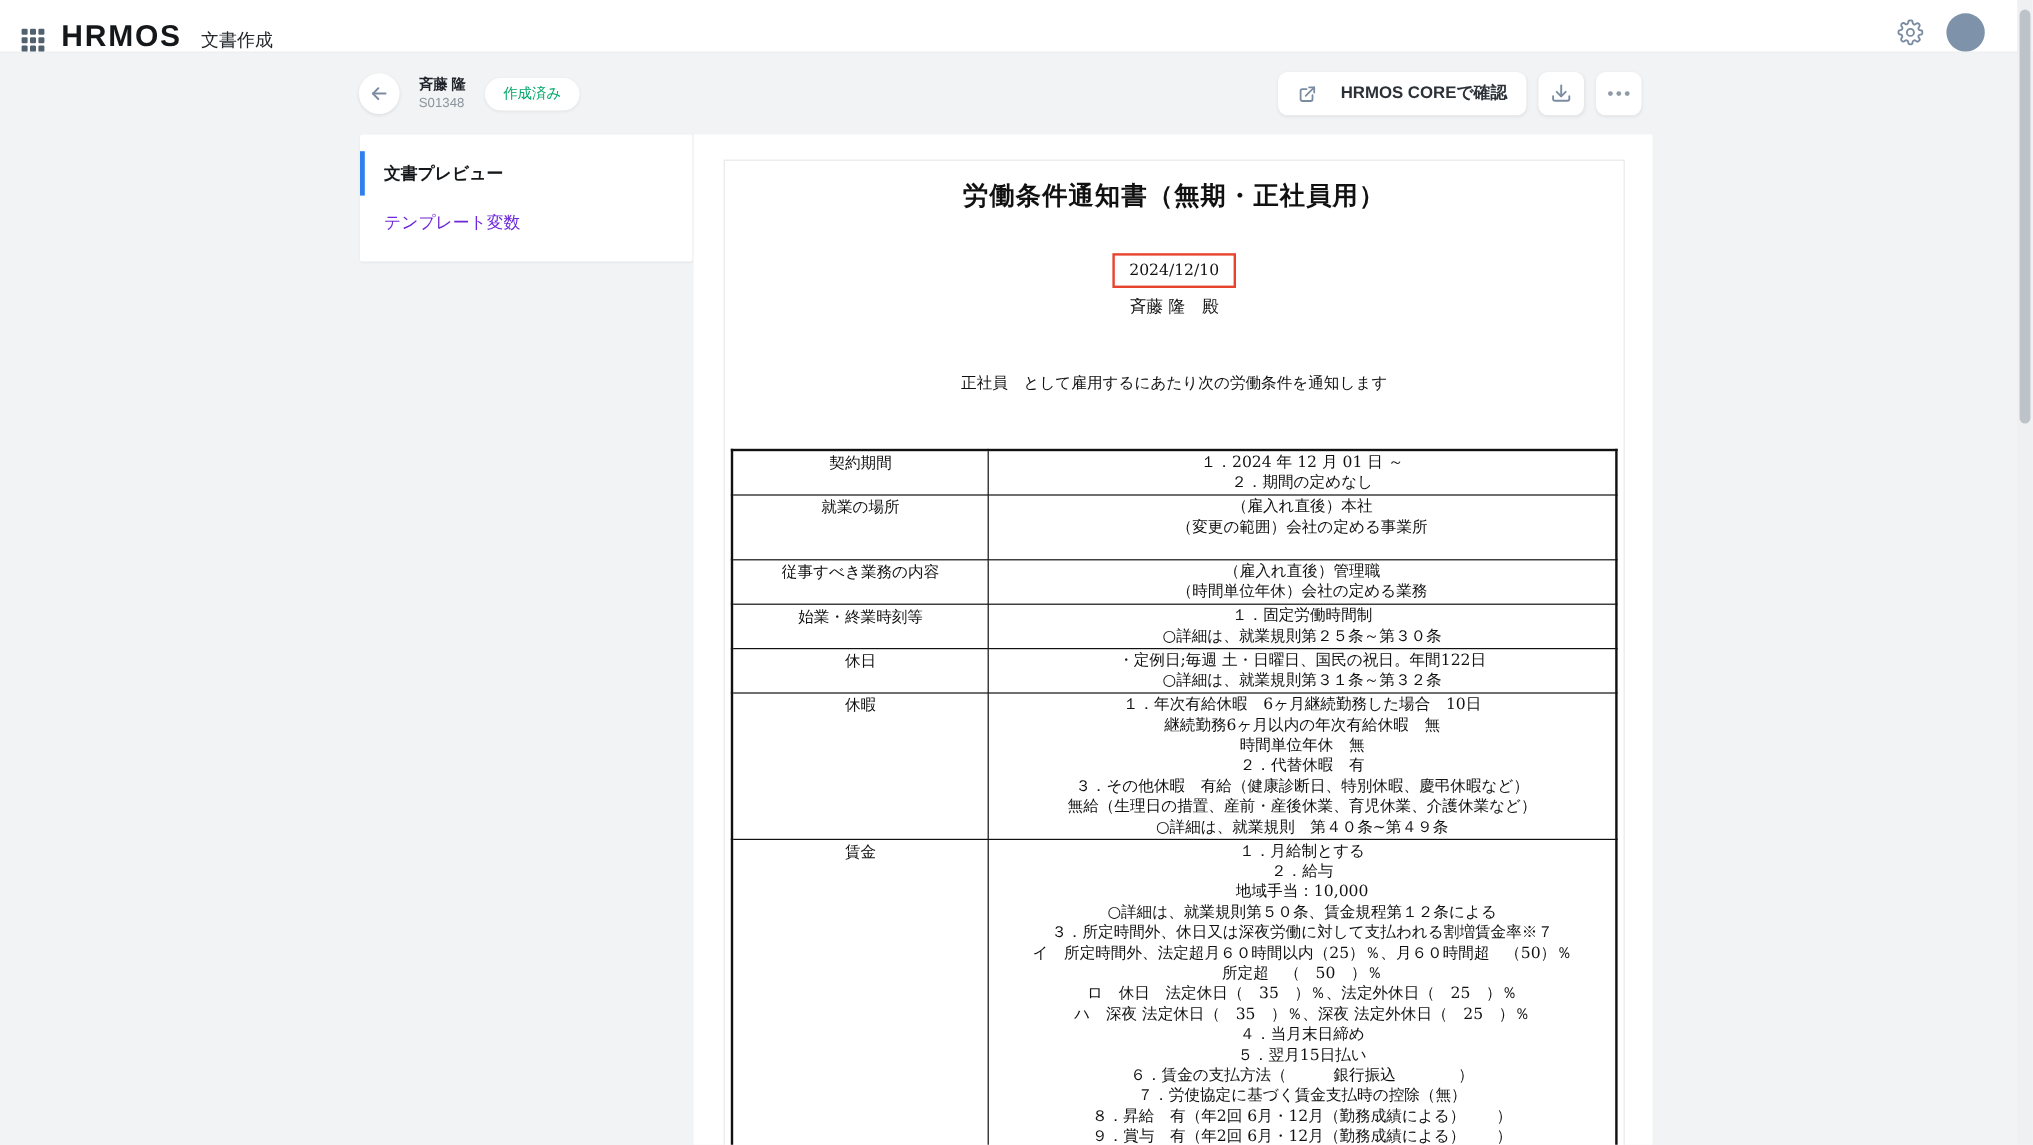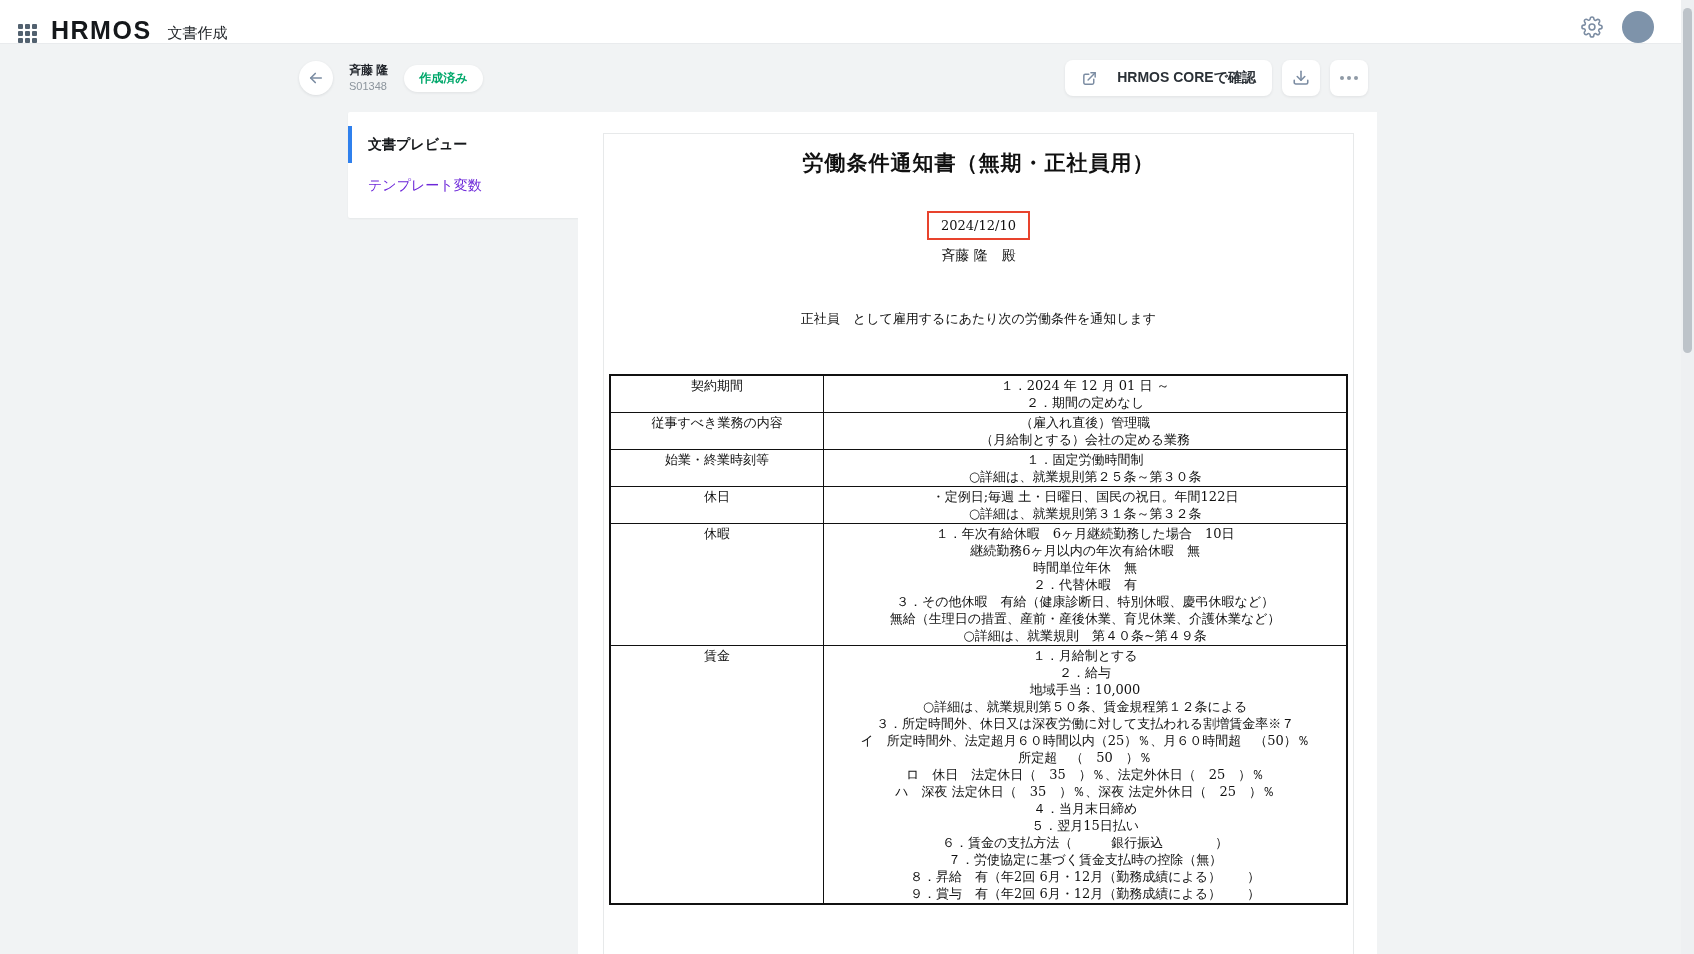--- a/index.html
+++ b/index.html
@@ -31,42 +31,42 @@
   .back-btn {
     width:34px; height:34px; border-radius:50%; background:#fff;
     box-shadow:0 1px 3px rgba(20,30,40,.10); display:flex; align-items:center; justify-content:center;
     cursor:pointer;
   }
   .emp-block { display:flex; flex-direction:column; line-height:1.25; }
   .emp-name { font-size:12px; font-weight:bold; color:#1f2329; }
   .emp-id { font-size:11px; color:#8b949c; margin-top:2px; }
   .status-badge {
     background:#fff; border-radius:999px; padding:5px 15px;
-    font-size:12px; font-weight:bold; color:#00a86b;
+    font-size:12px; font-weight:normal; color:#00a86b;
     box-shadow:0 1px 3px rgba(20,30,40,.08);
   }
   .toolbar-right {
     position:absolute; top:60px; right:326px; display:flex; align-items:center; gap:10px; z-index:2;
   }
   .btn {
     background:#fff; border:none; border-radius:8px; height:36px;
     box-shadow:0 1px 3px rgba(20,30,40,.08);
     display:flex; align-items:center; justify-content:center; cursor:pointer;
     font-family:inherit;
   }
   .btn-core { padding:0 16px; gap:19px; font-size:14px; font-weight:bold; color:#2b3137; }
   .btn-sq { width:38px; }
   .dots { display:flex; gap:3px; }
   .dots i { width:4px; height:4px; border-radius:50%; background:#8f9aa6; display:block; }
 
   
   .sidebar {
     position:absolute; left:300px; top:112px; width:277px;
     background:#fff; border-radius:2px; box-shadow:0 1px 2px rgba(20,30,40,.05);
-    padding:12px 0; z-index:1;margin-left:48px;
+    padding:12px 0; z-index:1;
   }
   .side-item {
     position:relative; height:41px; line-height:41px; padding-left:20px;
     font-size:14px; color:#6d28d9; cursor:pointer;
   }
   .side-item.active { font-weight:bold; color:#15181b; }
   .side-item.active::before {
     content:""; position:absolute; left:0; top:2px; bottom:2px; width:4px; background:#2f80ed;
   }
 
@@ -190,24 +190,32 @@
     <table class="doc-table">
       <tbody>
         <tr>
           <th>契約期間</th>
           <td>
             <div class="dline">１．2024 年 12 月 01 日 ～</div>
             <div class="dline">２．期間の定めなし</div>
           </td>
         </tr>
         <tr>
+          <th>就業の場所</th>
+          <td>
+            <div class="dline">（雇入れ直後）本社</div>
+            <div class="dline">（変更の範囲）会社の定める事業所</div>
+            <div class="dline"></div>
+          </td>
+        </tr>
+        <tr>
           <th>従事すべき業務の内容</th>
           <td>
             <div class="dline">（雇入れ直後）管理職</div>
-            <div class="dline">（月給制とする）会社の定める業務</div>
+            <div class="dline">（時間単位年休）会社の定める業務</div>
           </td>
         </tr>
         <tr>
           <th>始業・終業時刻等</th>
           <td>
             <div class="dline">１．固定労働時間制</div>
             <div class="dline">○詳細は、就業規則第２５条～第３０条</div>
           </td>
         </tr>
         <tr>

